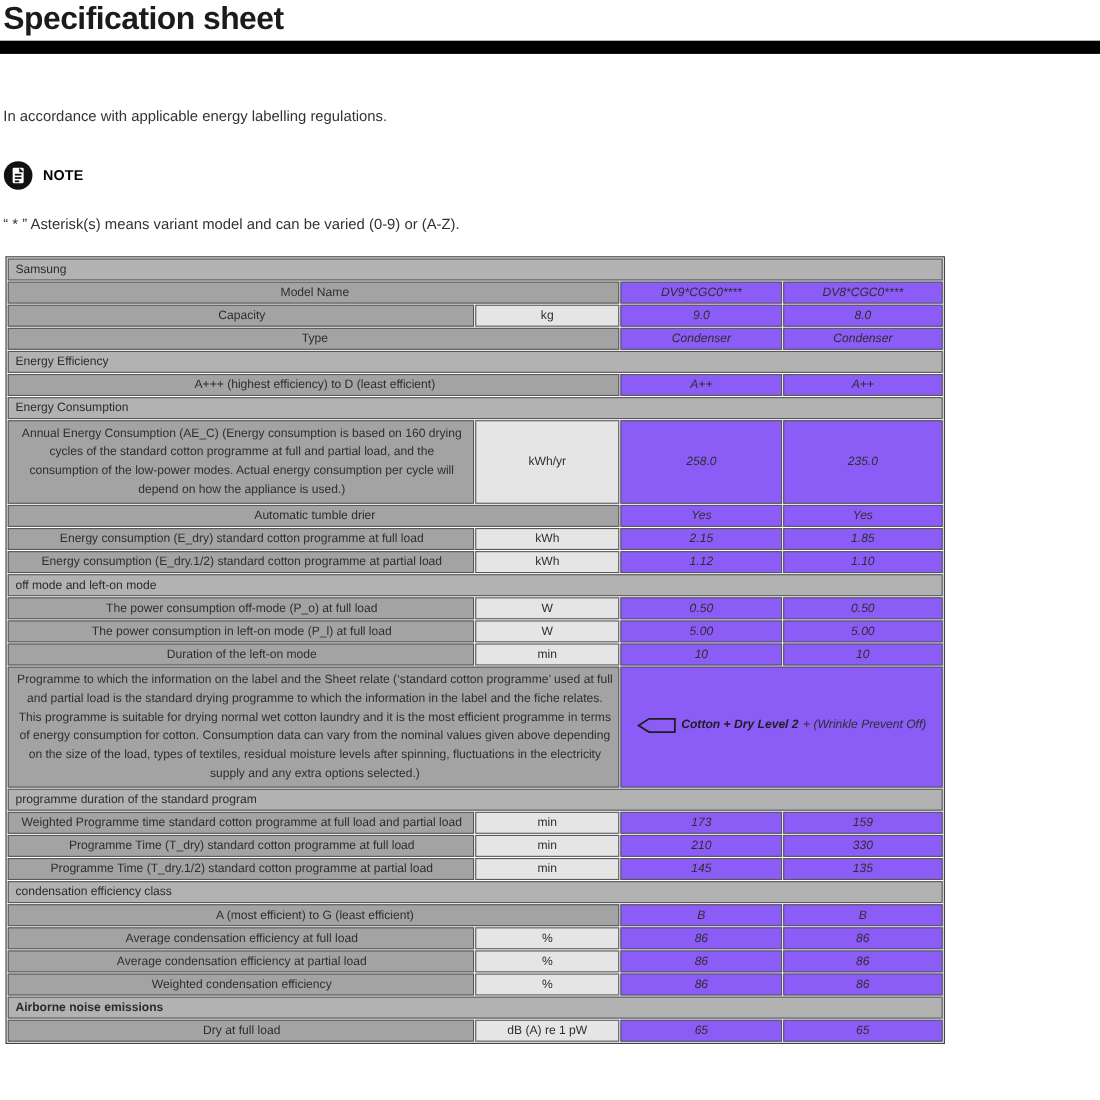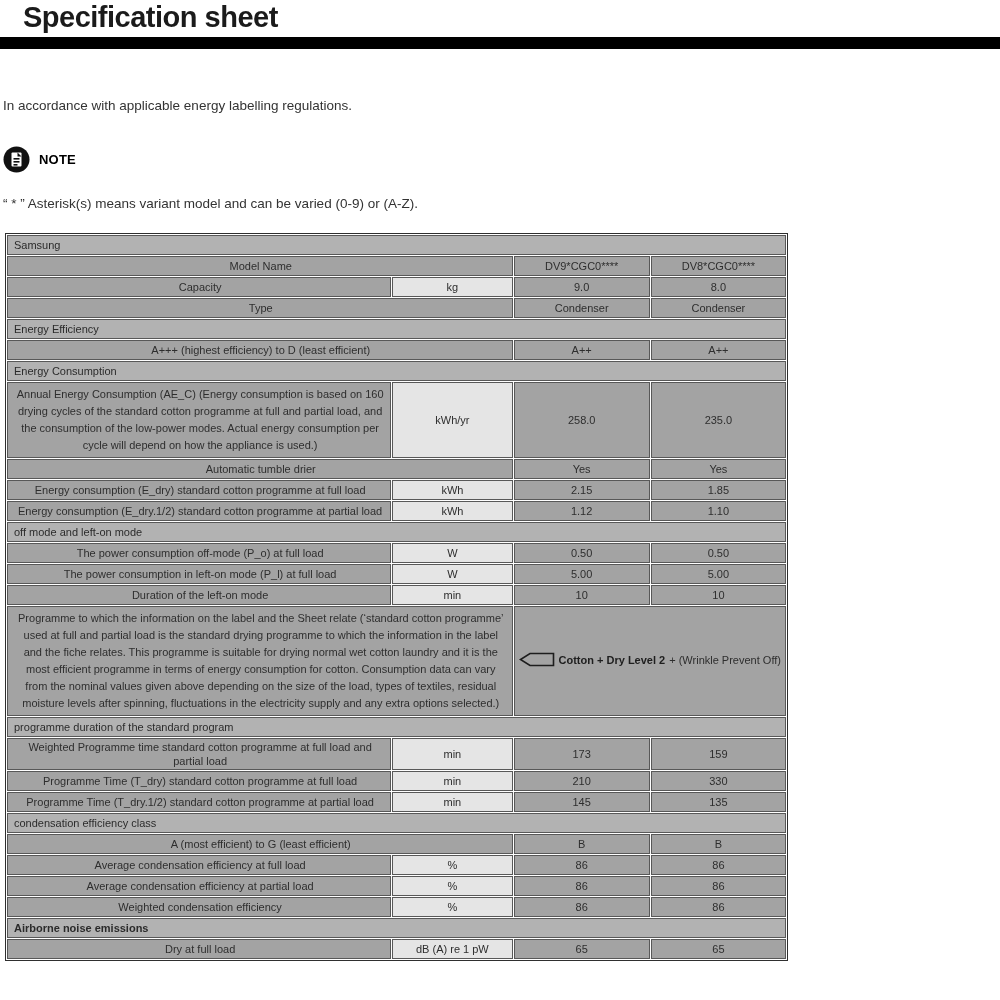--- a/index.html
+++ b/index.html
@@ -1,40 +1,40 @@
 <!DOCTYPE html>
 <html><head>
 <meta charset="utf-8">
 <style>
   * { margin:0; padding:0; box-sizing:border-box; }
   html,body { width:1000px; height:1000px; background:#fff; overflow:hidden;
     font-family:"Liberation Sans","DejaVu Sans",sans-serif; color:#2e2e2e; }
   .page { position:relative; width:1000px; height:1000px; background:#fff; }
 
   .title { position:absolute; top:1px; left:3px; font-size:29px; font-weight:bold;
-    color:#1b1b1b; letter-spacing:-0.5px;margin-left:20px; }
+    color:#1b1b1b; letter-spacing:-0.5px; }
   .title-bar { position:absolute; top:37px; left:0; width:1000px; height:12px; background:#000; }
 
   .intro { position:absolute; top:98px; left:3px; font-size:13.5px; color:#333; }
 
   .note-line { position:absolute; top:146px; left:3px; display:flex; align-items:center; gap:9px; }
   .note-label { font-size:13px; font-weight:600; color:#000000; letter-spacing:0.2px; }
   .note-text { position:absolute; top:196px; left:3px; font-size:13.5px; color:#333; }
 
-  .spec-table { position:absolute; top:233px; left:5px; width:783px;
+  .spec-table { position:absolute; top:233px; left:5px; width:854px;
     border-collapse:separate; border-spacing:1px; background:#fff;
     border:1px solid #2f2f2f; font-size:11px; color:#2e2e2e; }
   .spec-table td { border:1px solid #585858; height:20px; line-height:14px;
     padding:1px 4px; vertical-align:middle; }
   td.sec { background:#b2b2b2; text-align:left; padding-left:6px; color:#2b2b2b; }
   td.sec.b { font-weight:bold; }
   td.lbl { background:#a3a3a3; text-align:center; padding-left:6px; }
   td.lbl.para { line-height:17px; padding-top:3px; padding-bottom:3px; }
   td.unit { background:#e5e5e5; text-align:center; }
-  td.val { background:#a3a3a3; text-align:center; }
+  td.val { background:#8b5cf6; text-align:center;font-style:italic; }
   td.val.merged { text-align:center; }
   .merged-inner { display:inline-flex; align-items:center; gap:4px; white-space:nowrap; }
   .merged-inner b { font-weight:bold; color:#1e1e1e; }
   .merged-inner span { color:#2e2e2e; }
   .tag-icon-svg { flex:0 0 auto; }
 </style>
 </head>
 <body>
 
 <div class="page">

